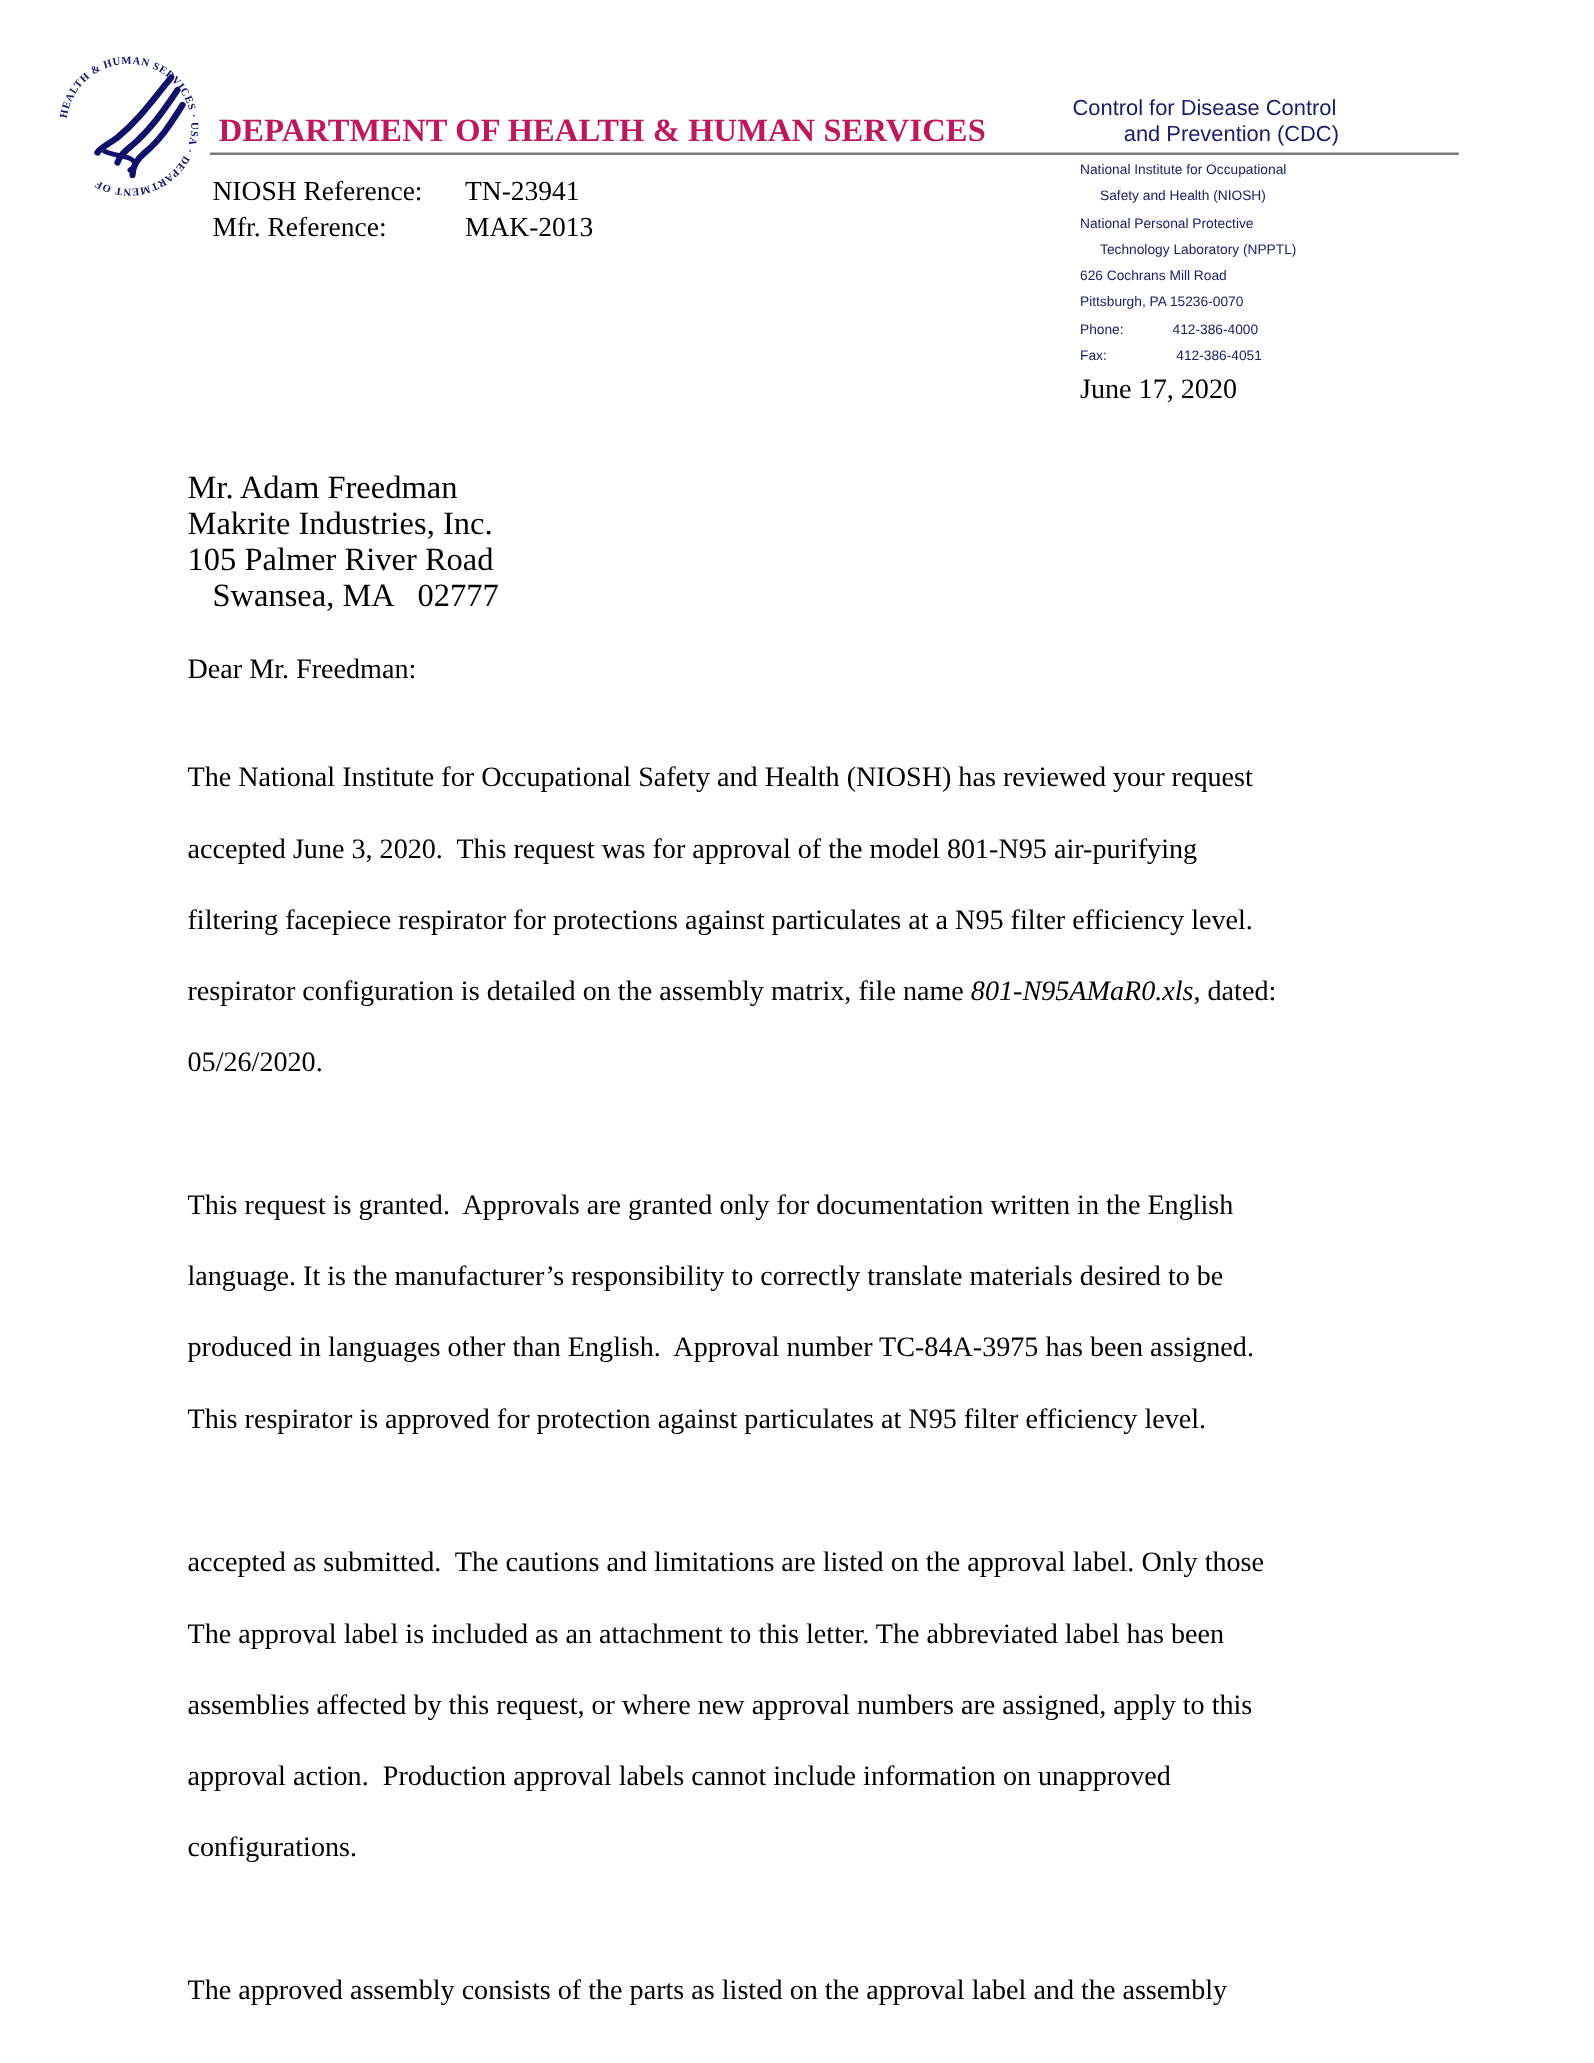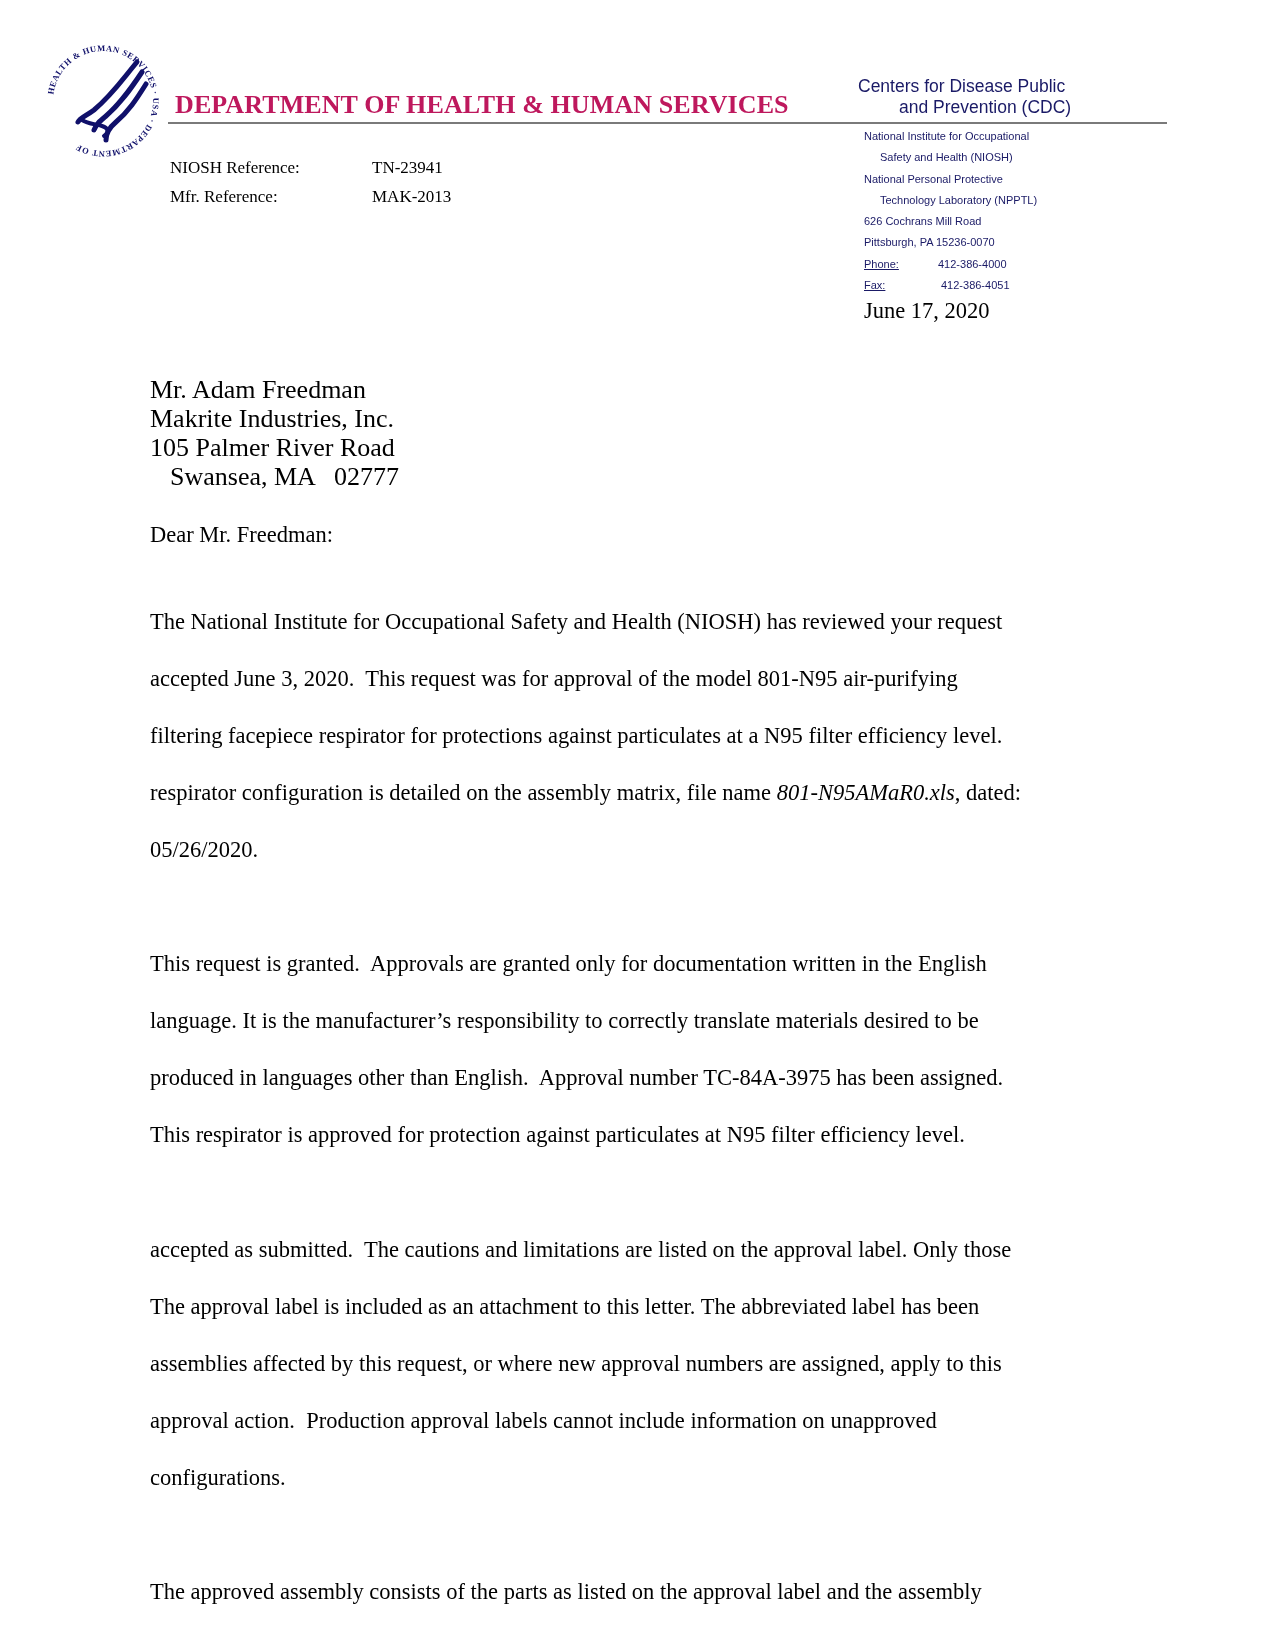--- a/index.html
+++ b/index.html
@@ -21,26 +21,26 @@
     position: absolute; left: 858px; top: 76px; font-size: 17.5px; line-height: 21px;
   }
   #cdc-block .l2 { padding-left: 41px; }
 
   #niosh-block {
     position: absolute; left: 864px; top: 126px; font-size: 11px; line-height: 21.3px;
   }
   #niosh-block .indent { padding-left: 16px; }
   #niosh-block .indent2 { padding-left: 16px; }
   .contact-row { display: flex; }
-  .contact-label { width: 74px; text-decoration: underline; }
+  .contact-label { width: 74px; }
   .contact-label.fax { width: 77px; }
 
   #letter-date { position: absolute; left: 864px; top: 298px; font-size: 22.5px; }
 
-  #refs { position: absolute; left: 170px; top: 153px; font-size: 17px; line-height: 29px; }
+  #refs { position: absolute; left: 170px; top: 138px; font-size: 22px; line-height: 29px; }
   .ref-row { display: flex; }
   .ref-label { width: 202px; }
 
   #recipient { position: absolute; left: 150px; top: 375px; font-size: 26px; line-height: 29px; }
   #salutation { position: absolute; left: 150px; top: 522px; font-size: 22.5px; }
 
   #body-text { position: absolute; left: 150px; top: 579px; width: 990px; font-size: 22.5px; line-height: 28.5px; }
   #body-text p { margin: 0 0 29px 0; white-space: pre-line; }
   #body-text p .line { display: block; white-space: pre; }
   em { font-style: italic; }
@@ -60,21 +60,21 @@
     <path d="M 100,32 C 88,50 78,64 64,76 C 58,81 54,84 52,90" stroke-width="5"></path>
     <path d="M 104,44 C 94,60 86,72 74,82 C 68,87 64,92 64,100" stroke-width="5"></path>
     <path d="M 40,80 C 46,84 54,84 60,86 C 66,88 68,92 62,96" stroke-width="4"></path>
   </g>
 </svg>
 
 <div id="dept-title">DEPARTMENT OF HEALTH &amp; HUMAN SERVICES</div>
 <div id="header-rule"></div>
 
 <div id="cdc-block" class="sans">
-  <div>Centers for Disease Public</div>
+  <div>Control for Disease Control</div>
   <div class="l2">and Prevention (CDC)</div>
 </div>
 
 <div id="niosh-block" class="sans">
   <div>National Institute for Occupational</div>
   <div class="indent">Safety and Health (NIOSH)</div>
   <div>National Personal Protective</div>
   <div class="indent2">Technology Laboratory (NPPTL)</div>
   <div>626 Cochrans Mill Road</div>
   <div>Pittsburgh, PA 15236-0070</div>

